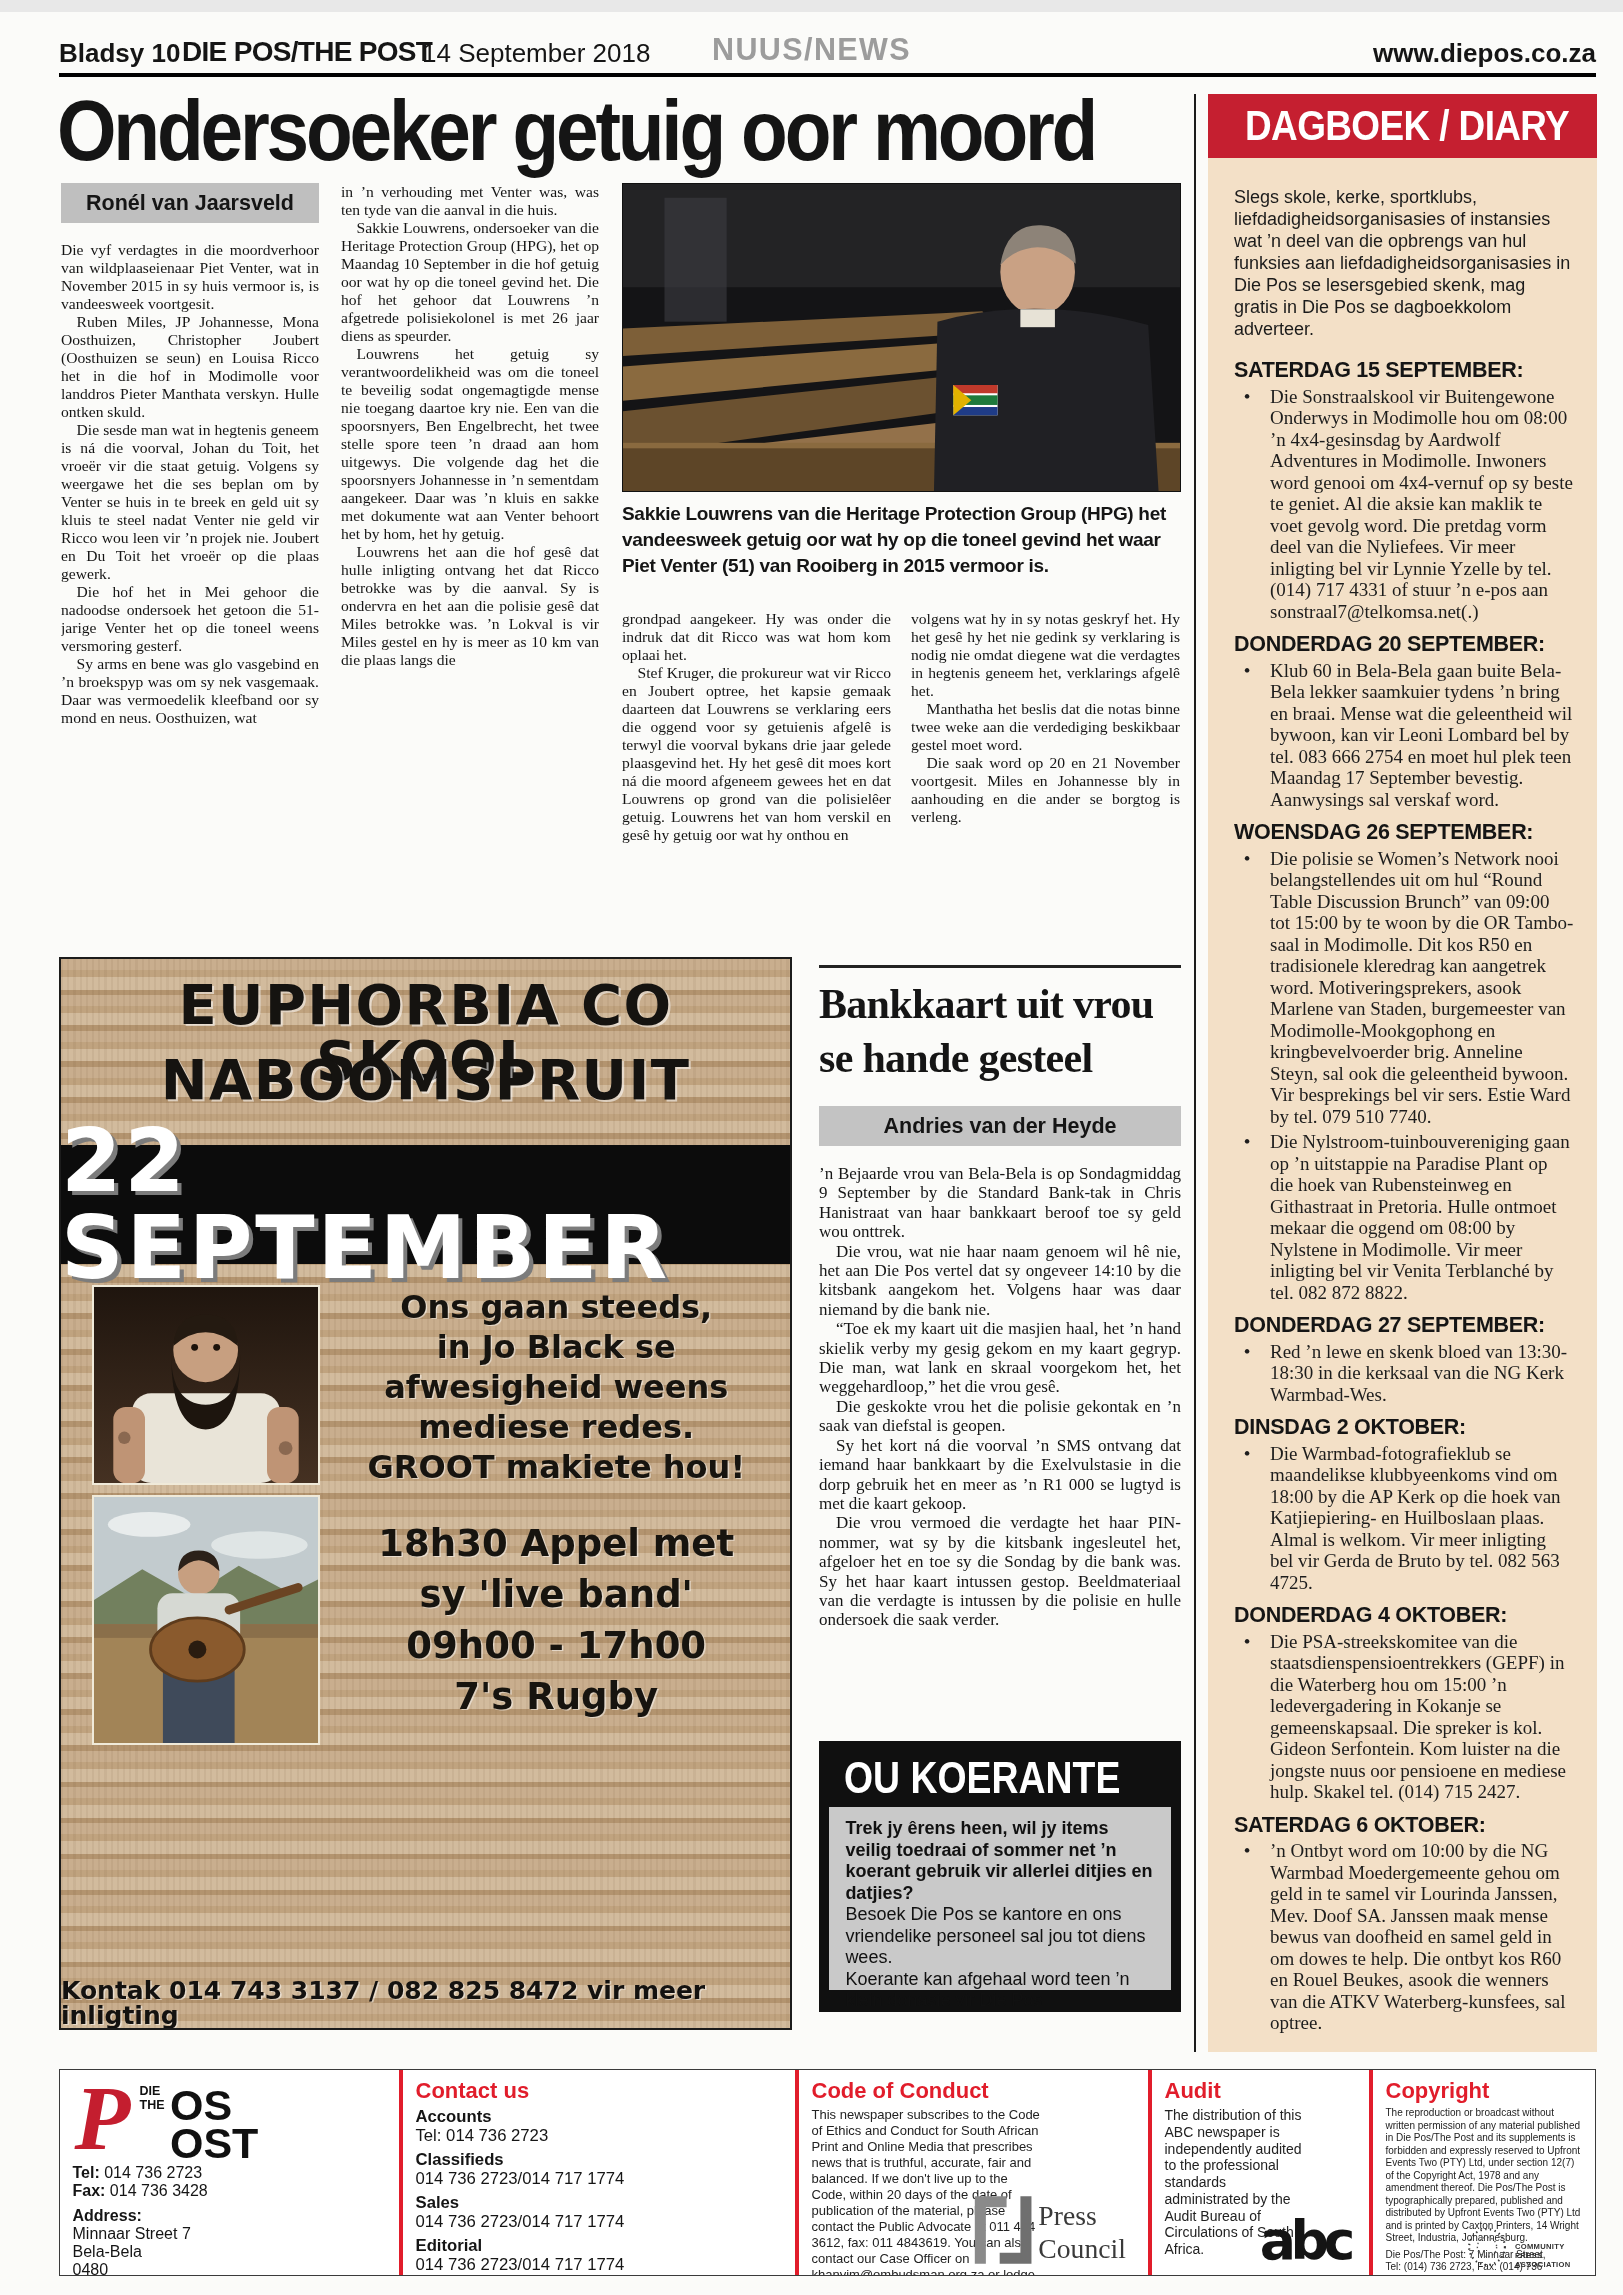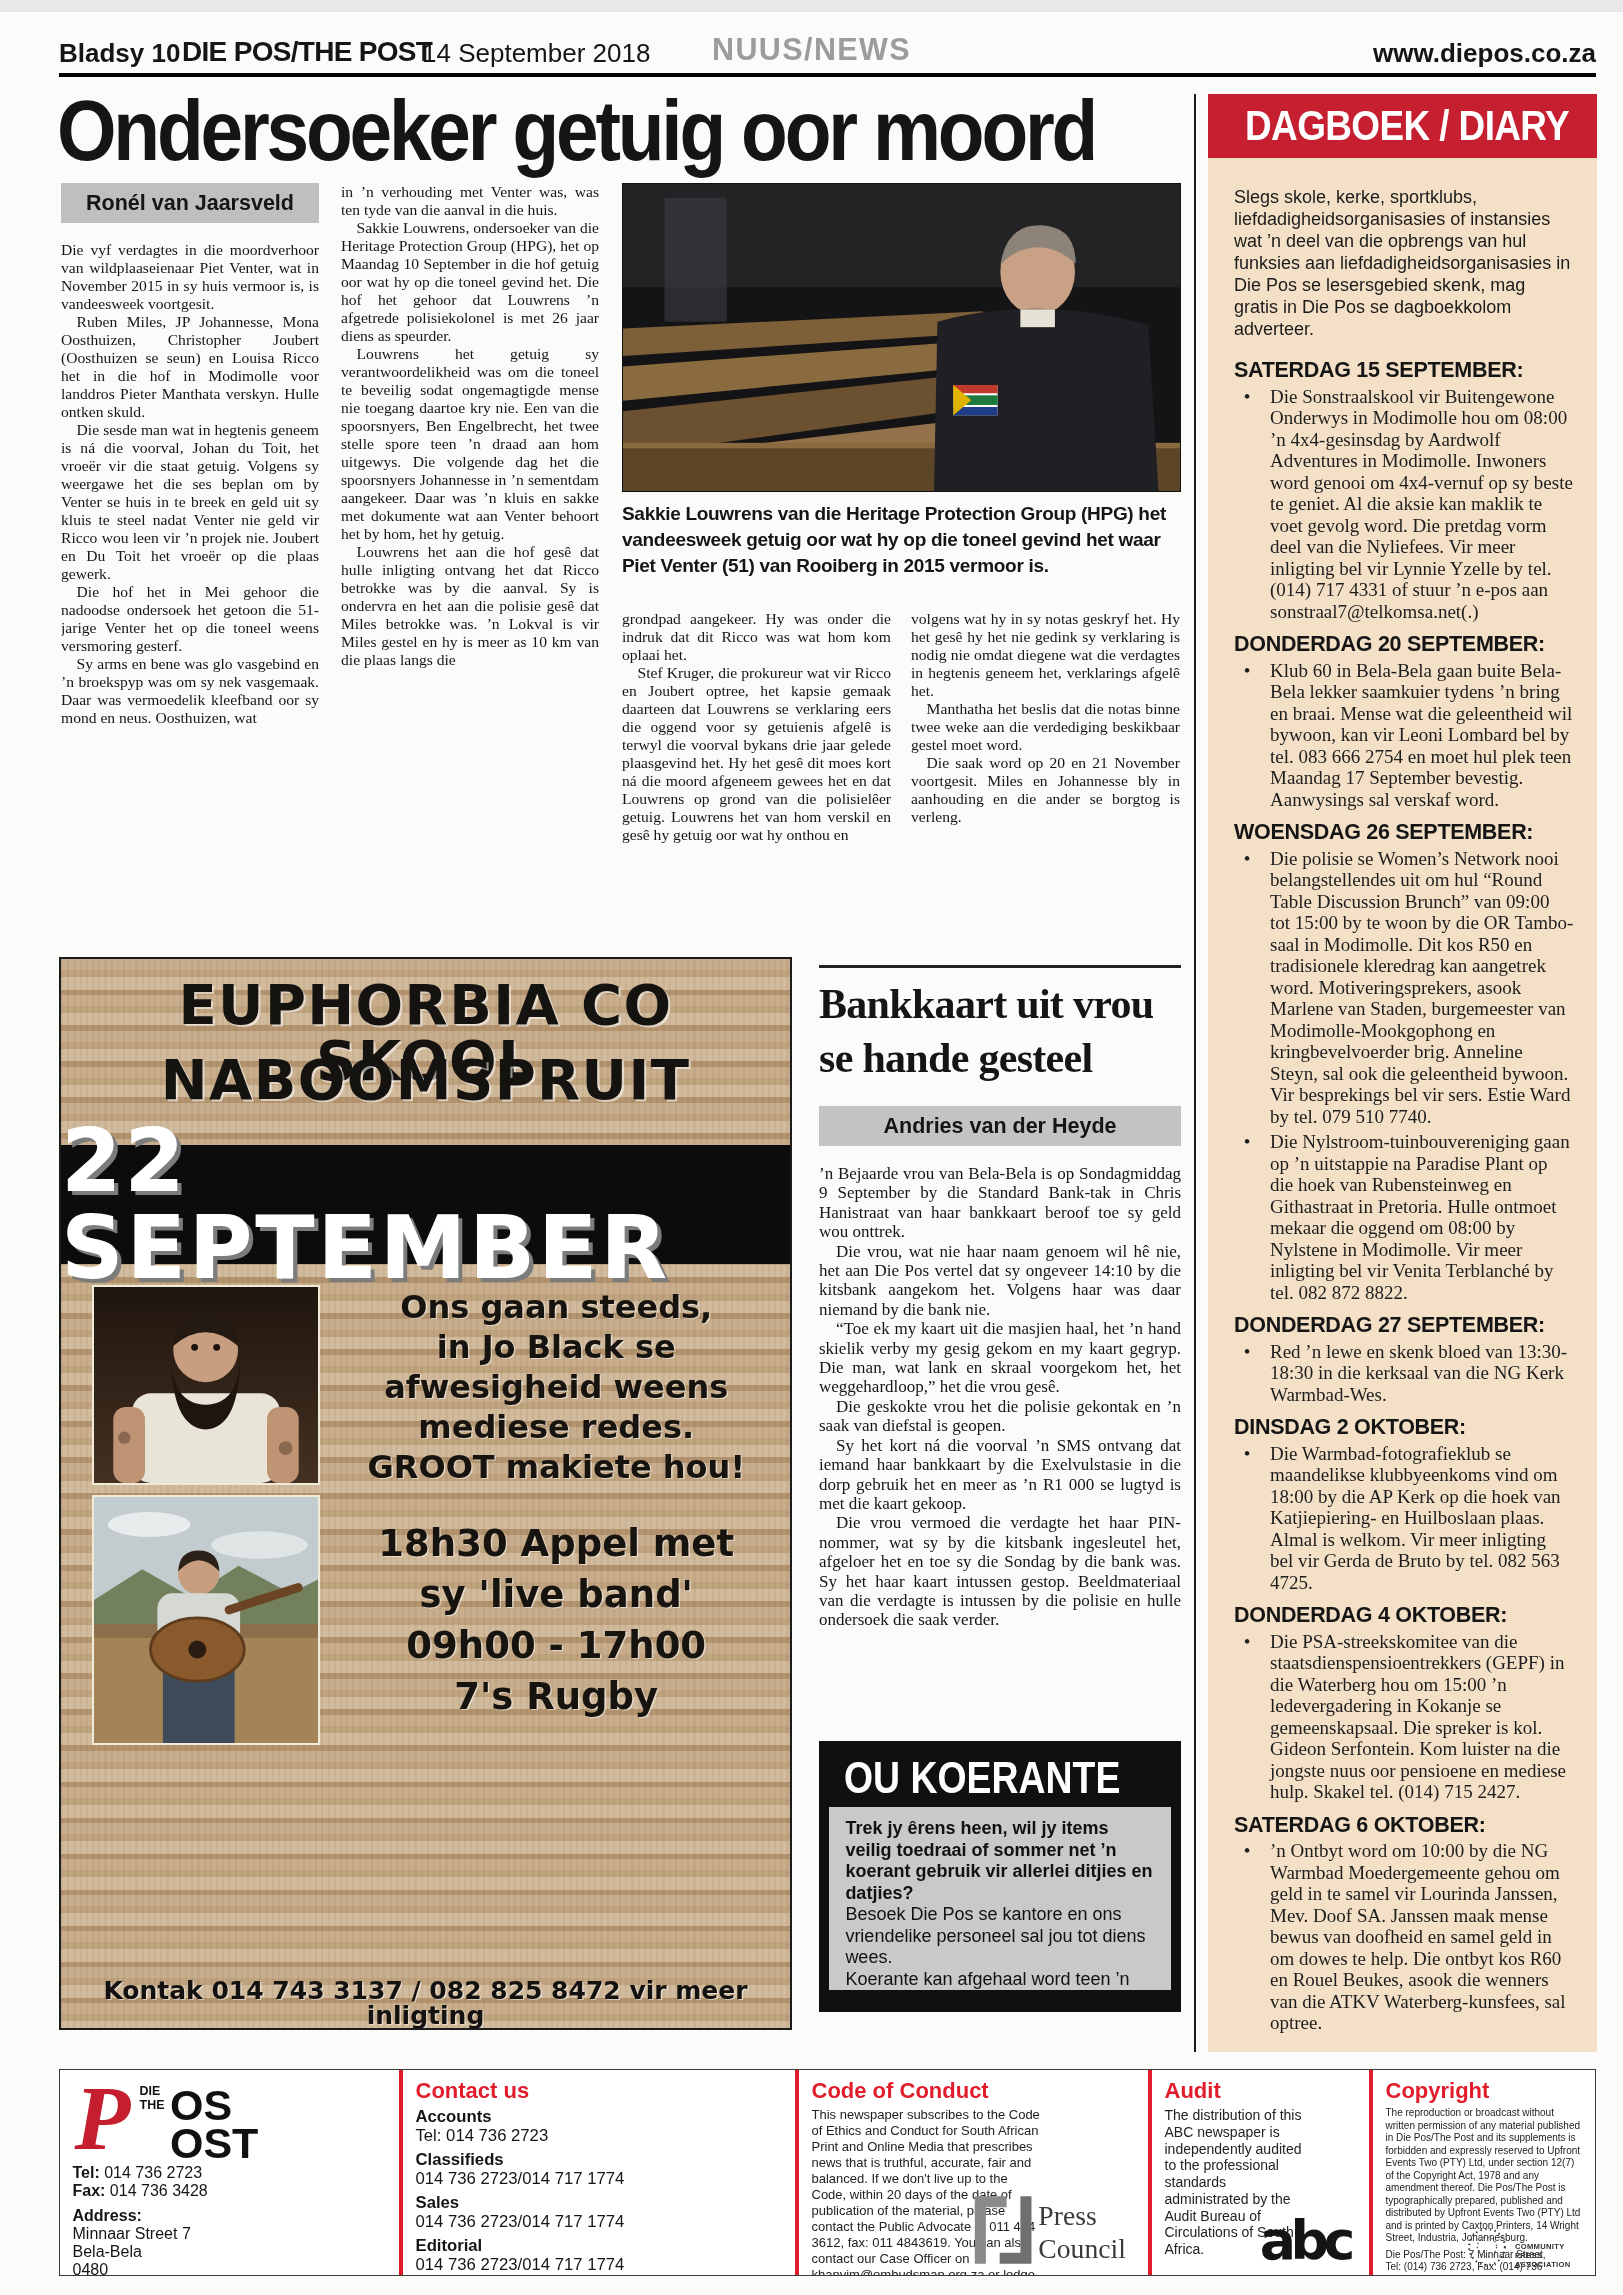--- a/index.html
+++ b/index.html
@@ -50,21 +50,21 @@
   .ad-ph svg{display:block;width:100%;height:100%}
   .ad-ph1{top:326px;width:228px;height:200px}
   .ad-ph2{top:536px;width:228px;height:250px}
   .ad-msg{position:absolute;left:274px;right:12.5px;top:328px;text-align:center;z-index:1}
   .ad-msg span{display:block;font:800 32px/40px "DejaVu Sans",sans-serif;color:#17140f;text-shadow:1.4px 1.4px 0 rgba(255,255,255,.5)}
   .ad-prog{position:absolute;left:274px;right:12.5px;top:559px;text-align:center;z-index:1}
   .ad-prog span{display:block;font:800 37px/51px "DejaVu Sans",sans-serif;color:#17140f;text-shadow:1.4px 1.4px 0 rgba(255,255,255,.5)}
   .ad-band2{position:absolute;left:0;right:0;top:798px;height:205px;background:#0c0c0c;text-align:center;padding-top:18px;box-sizing:border-box;z-index:1}
   .ad-band2 .feat{display:block;font:800 39px/54px "DejaVu Sans",sans-serif;color:#fff;text-shadow:2.1px 2.1px 0 #6f6f6f}
   .ad-band2 .cta{display:block;margin-top:8.3px;font:800 46px/1 "DejaVu Sans",sans-serif;color:#fff;text-shadow:2.1px 2.1px 0 #6f6f6f}
-  .ad-contact{position:absolute;left:0;right:0;top:1019px;text-align:center;font:800 25px/1 "DejaVu Sans",sans-serif;color:#141210;text-shadow:1.4px 1.4px 0 rgba(255,255,255,.5);z-index:1}
+  .ad-contact{position:absolute;left:0;right:0;top:1019px;font:800 25px/1 "DejaVu Sans",sans-serif;color:#141210;text-shadow:1.4px 1.4px 0 rgba(255,255,255,.5);z-index:1}
 
   
   .bank-rule{position:absolute;left:819px;top:953px;width:362px;height:2.8px;background:#222}
   .bank-h{position:absolute;left:819px;top:965px;width:371px;margin:0;font:700 42px/54px "Liberation Serif",serif;letter-spacing:-0.7px}
   .byline2{position:absolute;left:819px;top:1094px;width:362px;height:40px;background:#c3c3c3;display:flex;align-items:center;justify-content:center;font:700 21.5px "Liberation Sans",sans-serif}
   .bank-body{position:absolute;left:819px;top:1152px;width:362px;height:566px;font:400 17px/19.4px "Liberation Serif",serif;text-align:justify;white-space:pre-line;overflow:hidden}
 
   
   .op{position:absolute;left:819px;top:1729px;width:362px;height:271px;background:#101010;box-sizing:border-box;padding:8.3px 9.7px 9.7px}
   .op-title{height:58px;display:flex;align-items:center;padding-left:15.3px}

